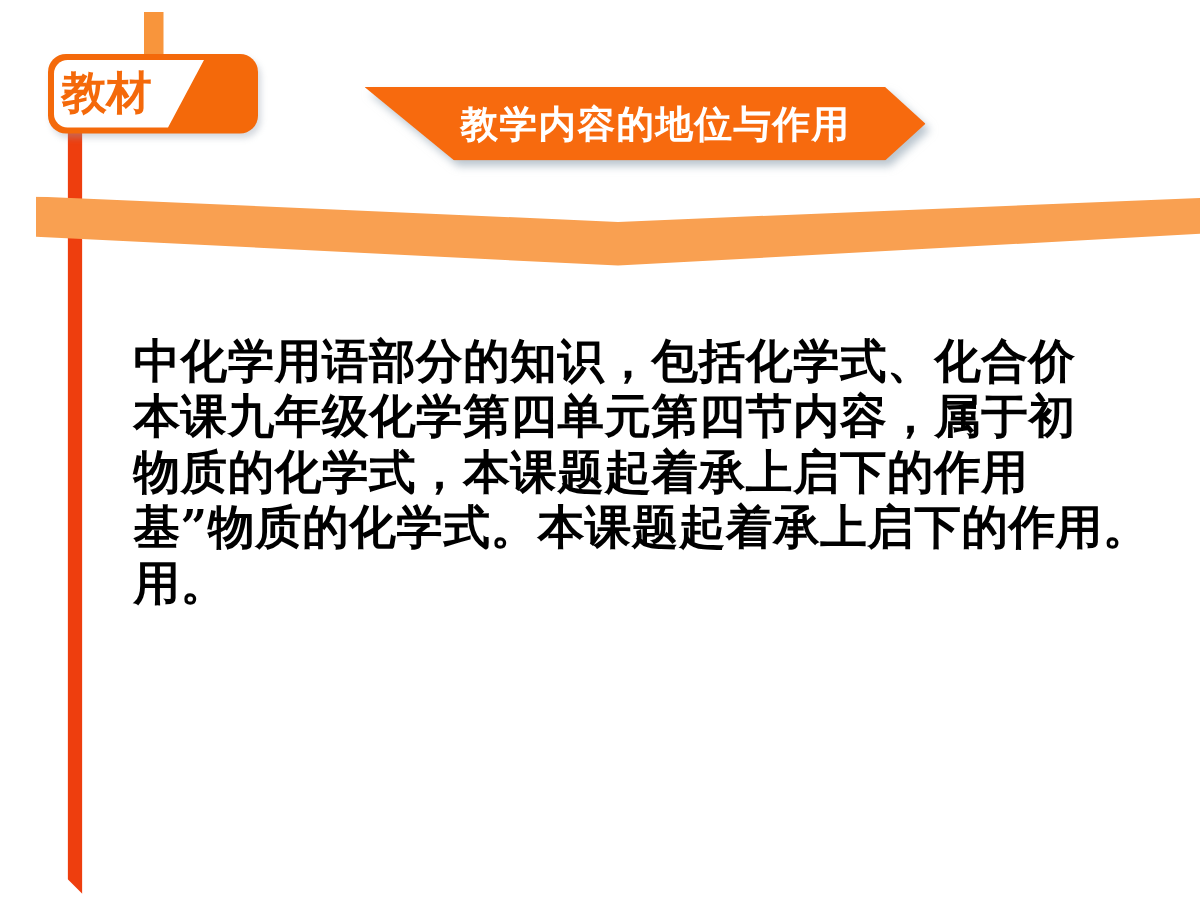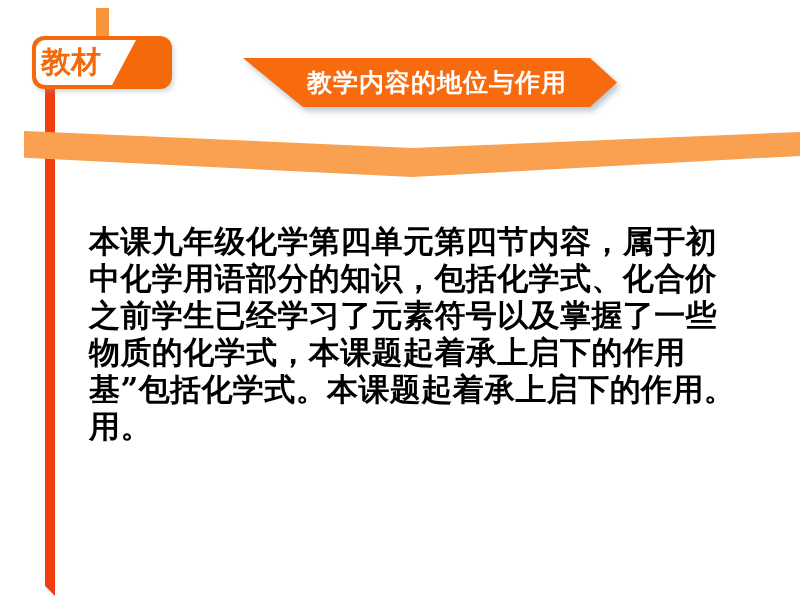--- a/index.html
+++ b/index.html
@@ -96,21 +96,20 @@
     </div>
   </div>
 
   <div class="banner-wrap">
     <div class="banner">
       <span class="banner-title">教学内容的地位与作用</span>
     </div>
   </div>
 
   <div class="body-text">
+    <div class="line">中化学用语部分的知识，包括化学式、化合价</div>
     <div class="line">本课九年级化学第四单元第四节内容，属于初</div>
-    <div class="line">中化学用语部分的知识，包括化学式、化合价</div>
-    <div class="line">之前学生已经学习了元素符号以及掌握了一些</div>
     <div class="line">物质的化学式，本课题起着承上启下的作用</div>
-    <div class="line">基”包括化学式。本课题起着承上启下的作用。</div>
+    <div class="line">基”物质的化学式。本课题起着承上启下的作用。</div>
     <div class="line">用。</div>
   </div>
 
 </div>
 
 </body></html>

